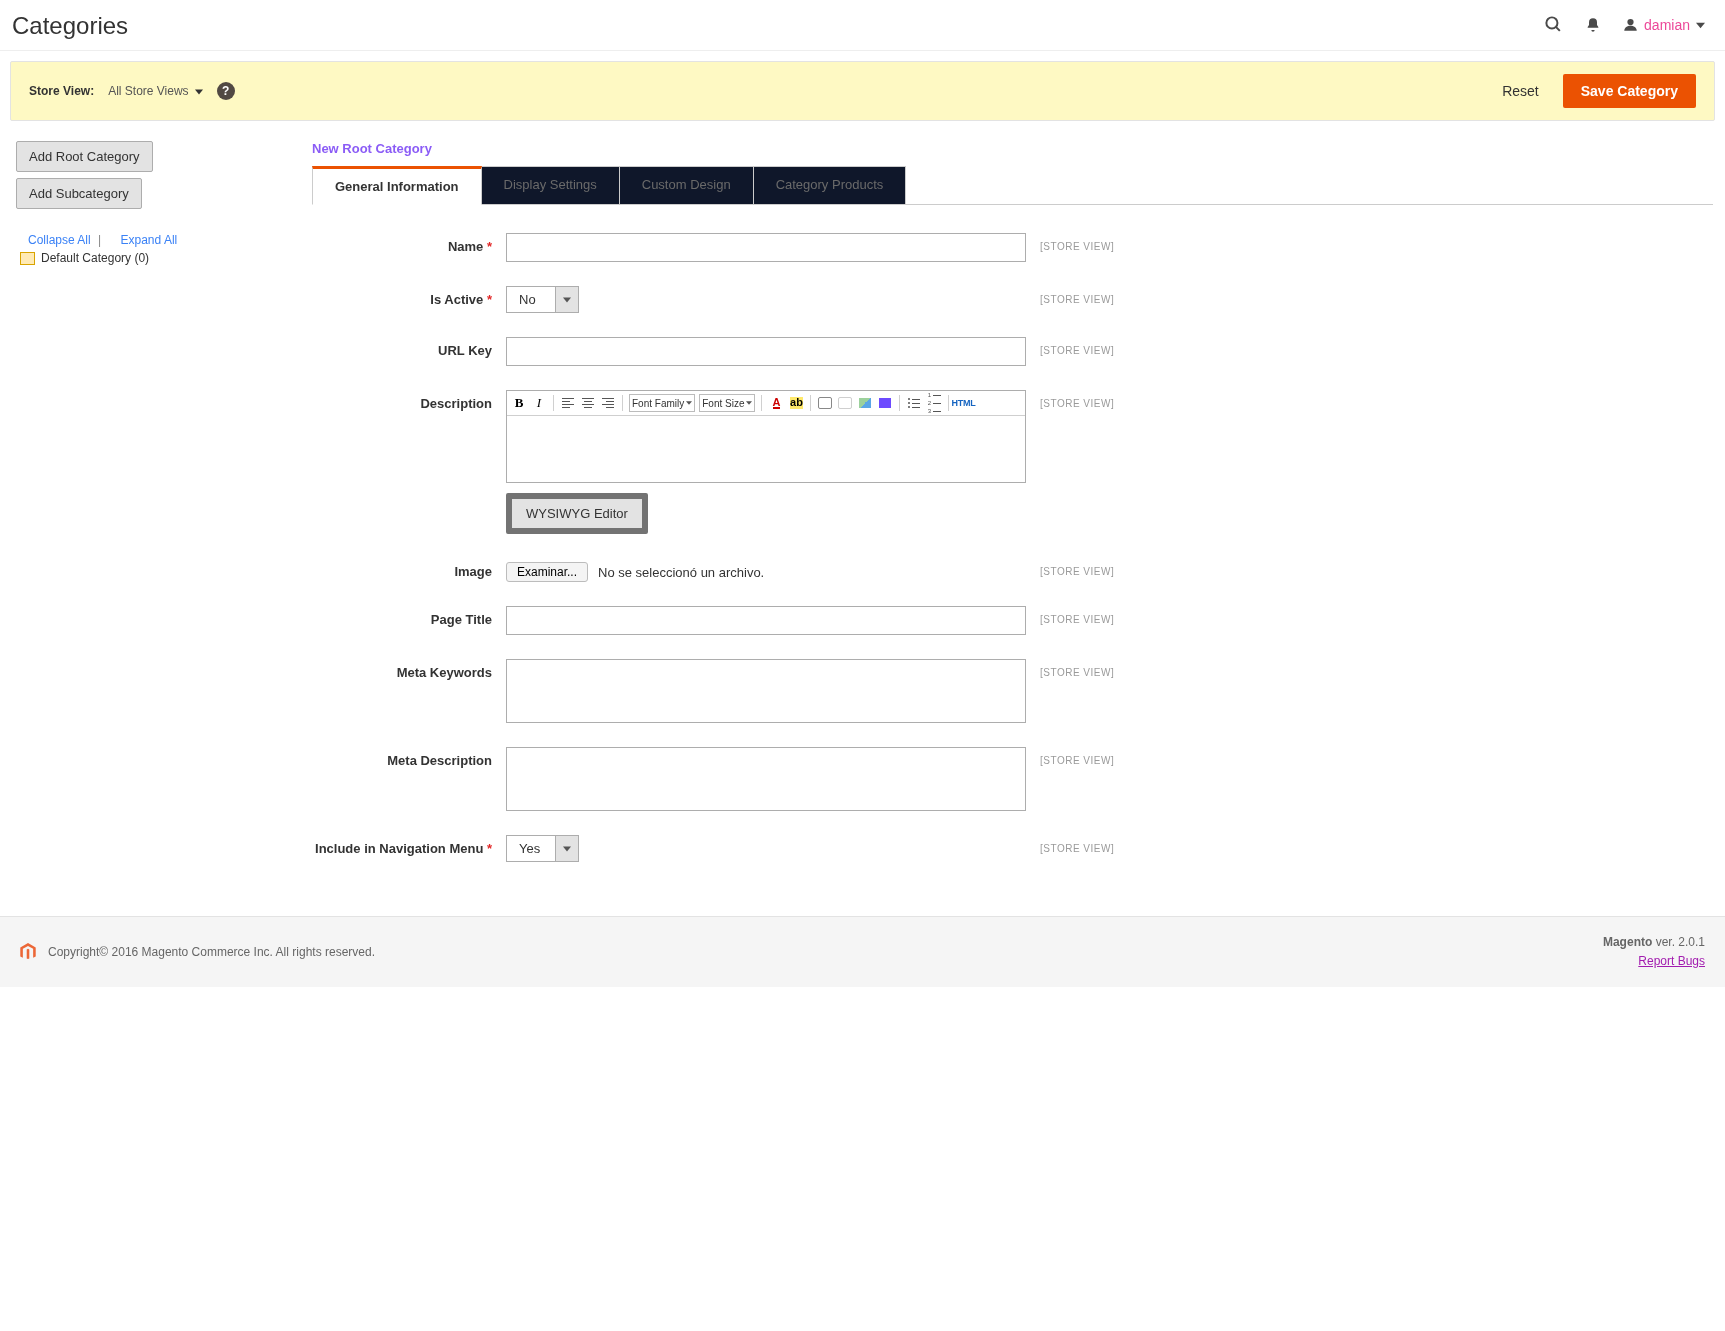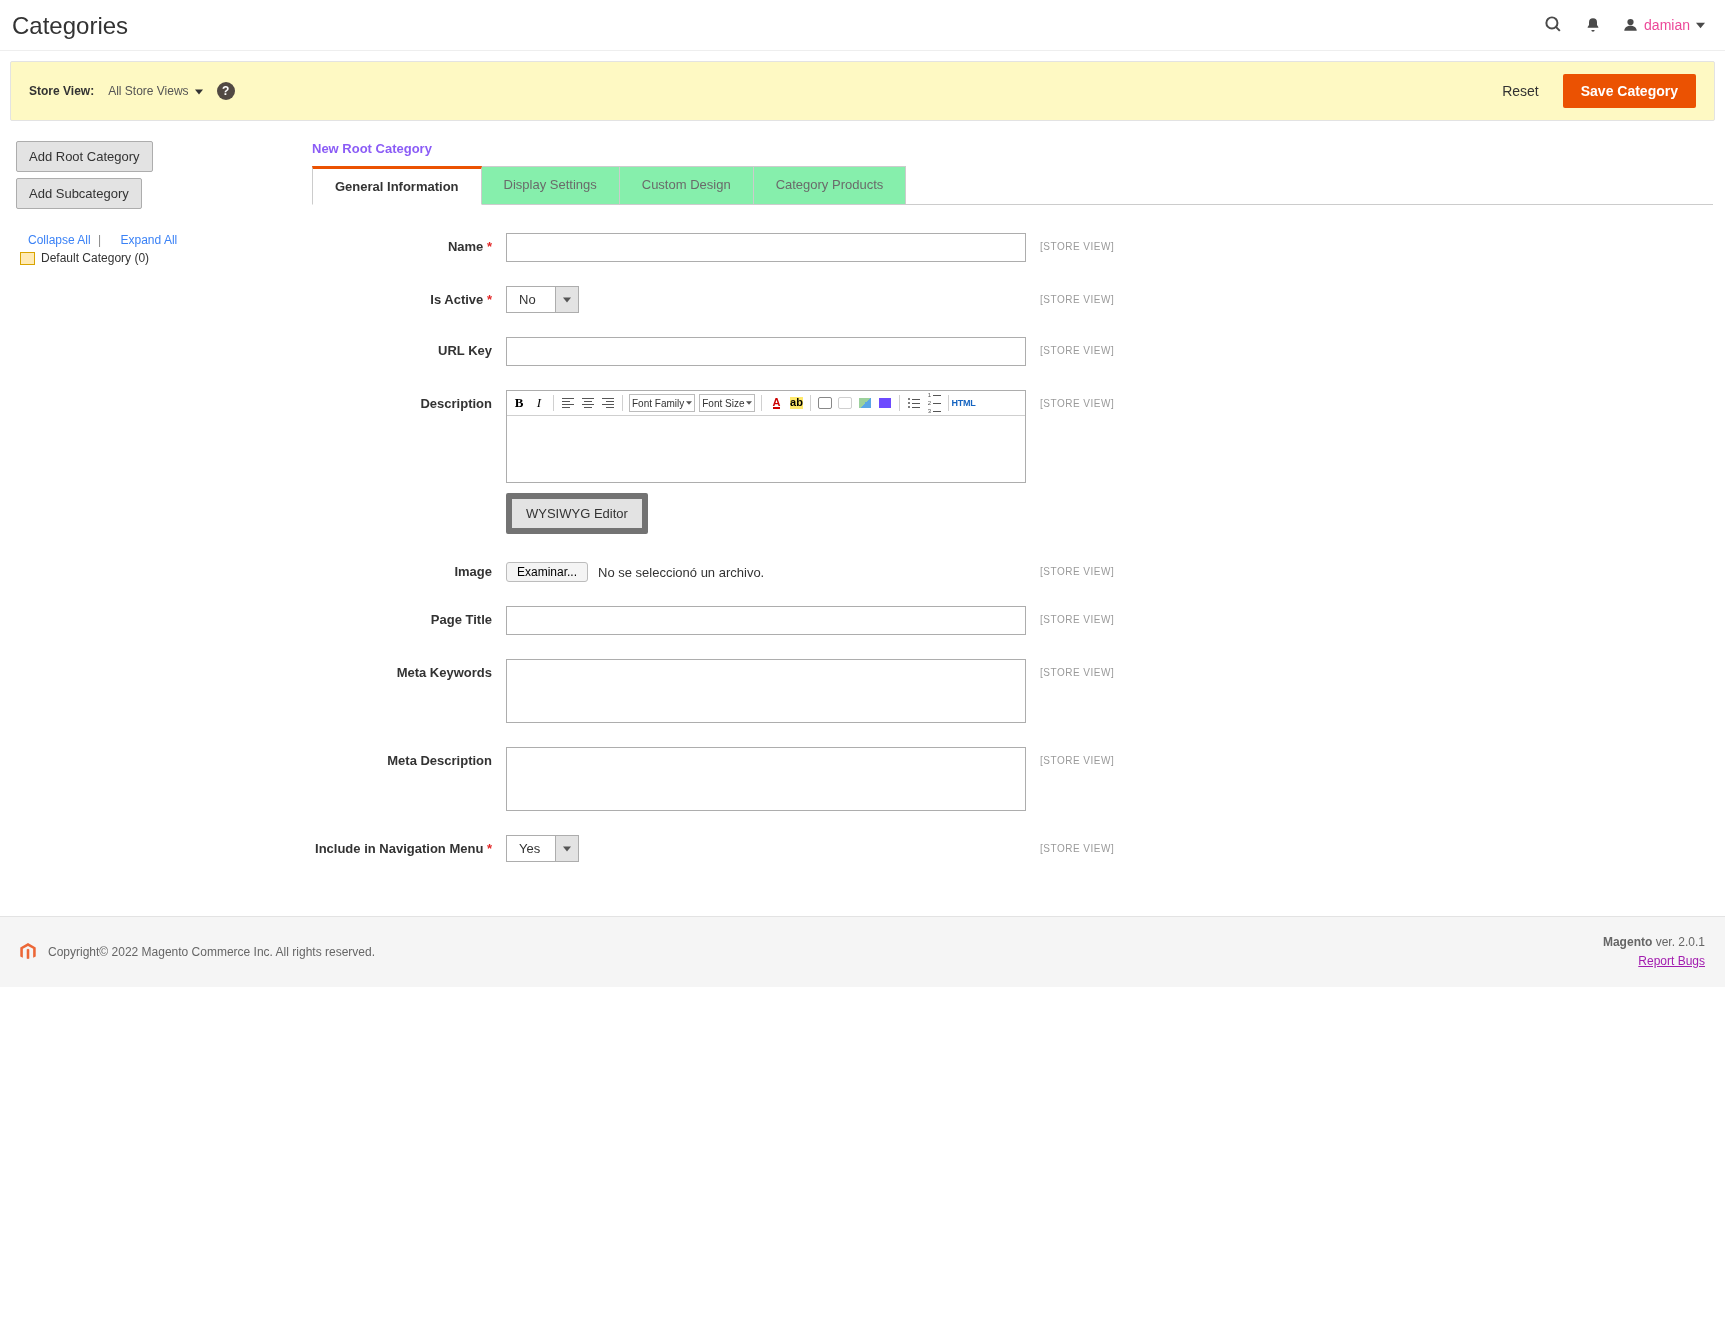--- a/index.html
+++ b/index.html
@@ -100,21 +100,21 @@
   
   .panel-title {
     font-size: 13px; font-weight: 700; color: #8b5cf6; margin-bottom: 10px;
   }
   .tabs {
     display: flex;
     border-bottom: 1px solid #ccc;
   }
   .tab {
     padding: 10px 22px;
-    background: #86efac;
+    background: #0f172a;
     border: 1px solid #ccc;
     border-left: none;
     color: #6a6a6a;
     font-size: 13px;
     cursor: pointer;
     margin-bottom: -1px;
   }
   .tab:first-child { border-left: 1px solid #ccc; }
   .tab.active {
     background: #fff;
@@ -512,21 +512,21 @@
 </div>
 
 <div class="footer">
   <div class="footer-left">
     <span class="svgicon logo">
       <svg width="16" height="18" viewBox="0 0 24 28" fill="#ec6737">
         <path d="M12 0 L24 7 V21 L20 23 V9 L12 4.5 L4 9 V23 L0 21 V7 Z"></path>
         <path d="M10 10 V24 L12 25 L14 24 V10 L12 9 Z"></path>
       </svg>
     </span>
-    <span>Copyright© 2022 Magento Commerce Inc. All rights reserved.</span>
+    <span>Copyright© 2016 Magento Commerce Inc. All rights reserved.</span>
   </div>
   <div class="footer-right">
     <div>
       <b>Magento</b><span> ver. 2.0.1</span>
     </div>
     <a class="report-link">Report Bugs</a>
   </div>
 </div>
 
 </body></html>

